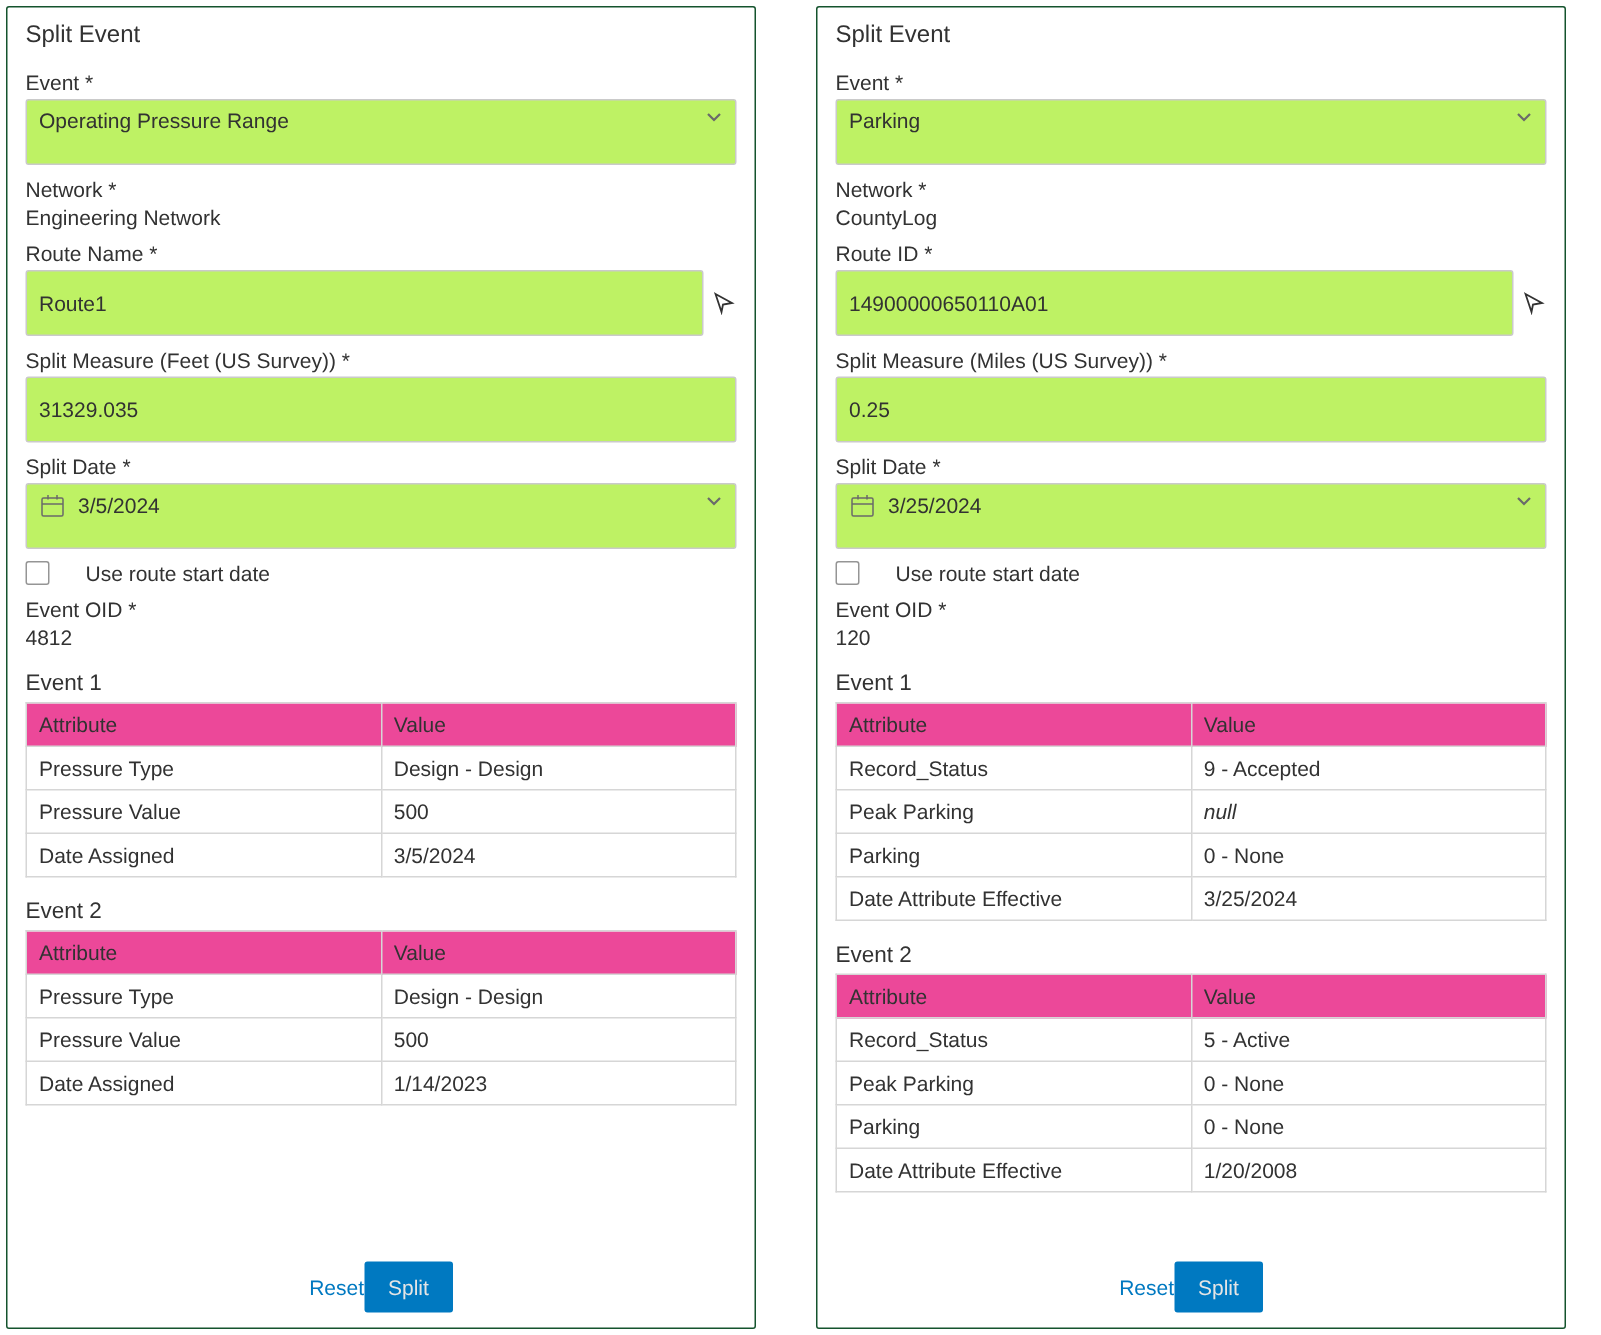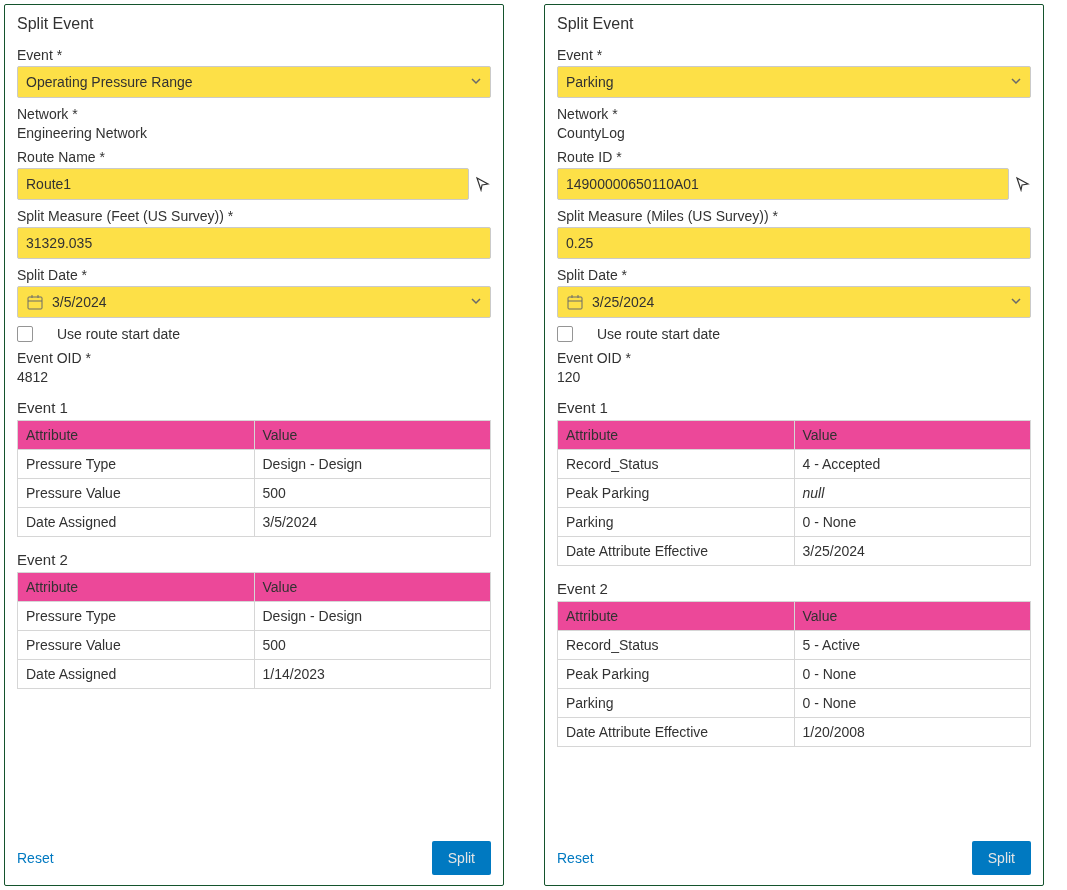--- a/index.html
+++ b/index.html
@@ -36,24 +36,24 @@
     margin-bottom: 3px;
   }
   .select, .text-input, .date-input {
     width: 100%;
     border: 1px solid #cacaca;
     border-radius: 2px;
     padding: 5px 8px;
     font-size: 14px;
     font-family: inherit;
     color: #323232;
-    background: #fde047;
-    height: 32px;
+    background: #bef264;
+    height: 44px;
     display: flex;
-    align-items: center;
+    align-items: flex-start;
     justify-content: space-between;
   }
   .select, .date-input { cursor: pointer; }
   .route-row { display: flex; align-items: center; gap: 6px; }
   .route-row .text-input { flex: 1; }
   .picker-icon {
     width: 16px; height: 16px; display: flex; align-items: center; justify-content: center;
     cursor: pointer;
   }
   .chevron { font-size: 12px; color: #6a6a6a; cursor: pointer; }
@@ -86,21 +86,21 @@
     font-weight: normal;
   }
   table.attr-table th {
     background: #ec4899;
     color: #323232;
   }
   table.attr-table td { color: #323232; }
   .null-val { color: #0079c1; font-style: italic; }
   .footer {
     display: flex;
-    justify-content: space-between;
+    justify-content: center;
     align-items: center;
     margin-top: 12px;
   }
   .reset-link {
     color: #0079c1;
     font-size: 14px;
     cursor: pointer;
   }
   .split-btn {
     background: #0079c1;
@@ -290,21 +290,21 @@
     <table class="attr-table">
       <thead>
         <tr>
           <th style="width:50%">Attribute</th>
           <th style="width:50%">Value</th>
         </tr>
       </thead>
       <tbody>
           <tr>
             <td>Record_Status</td>
-            <td>4 - Accepted</td>
+            <td>9 - Accepted</td>
           </tr>
           <tr>
             <td>Peak Parking</td>
             <td class="null-val">null</td>
           </tr>
           <tr>
             <td>Parking</td>
             <td>0 - None</td>
           </tr>
           <tr>

